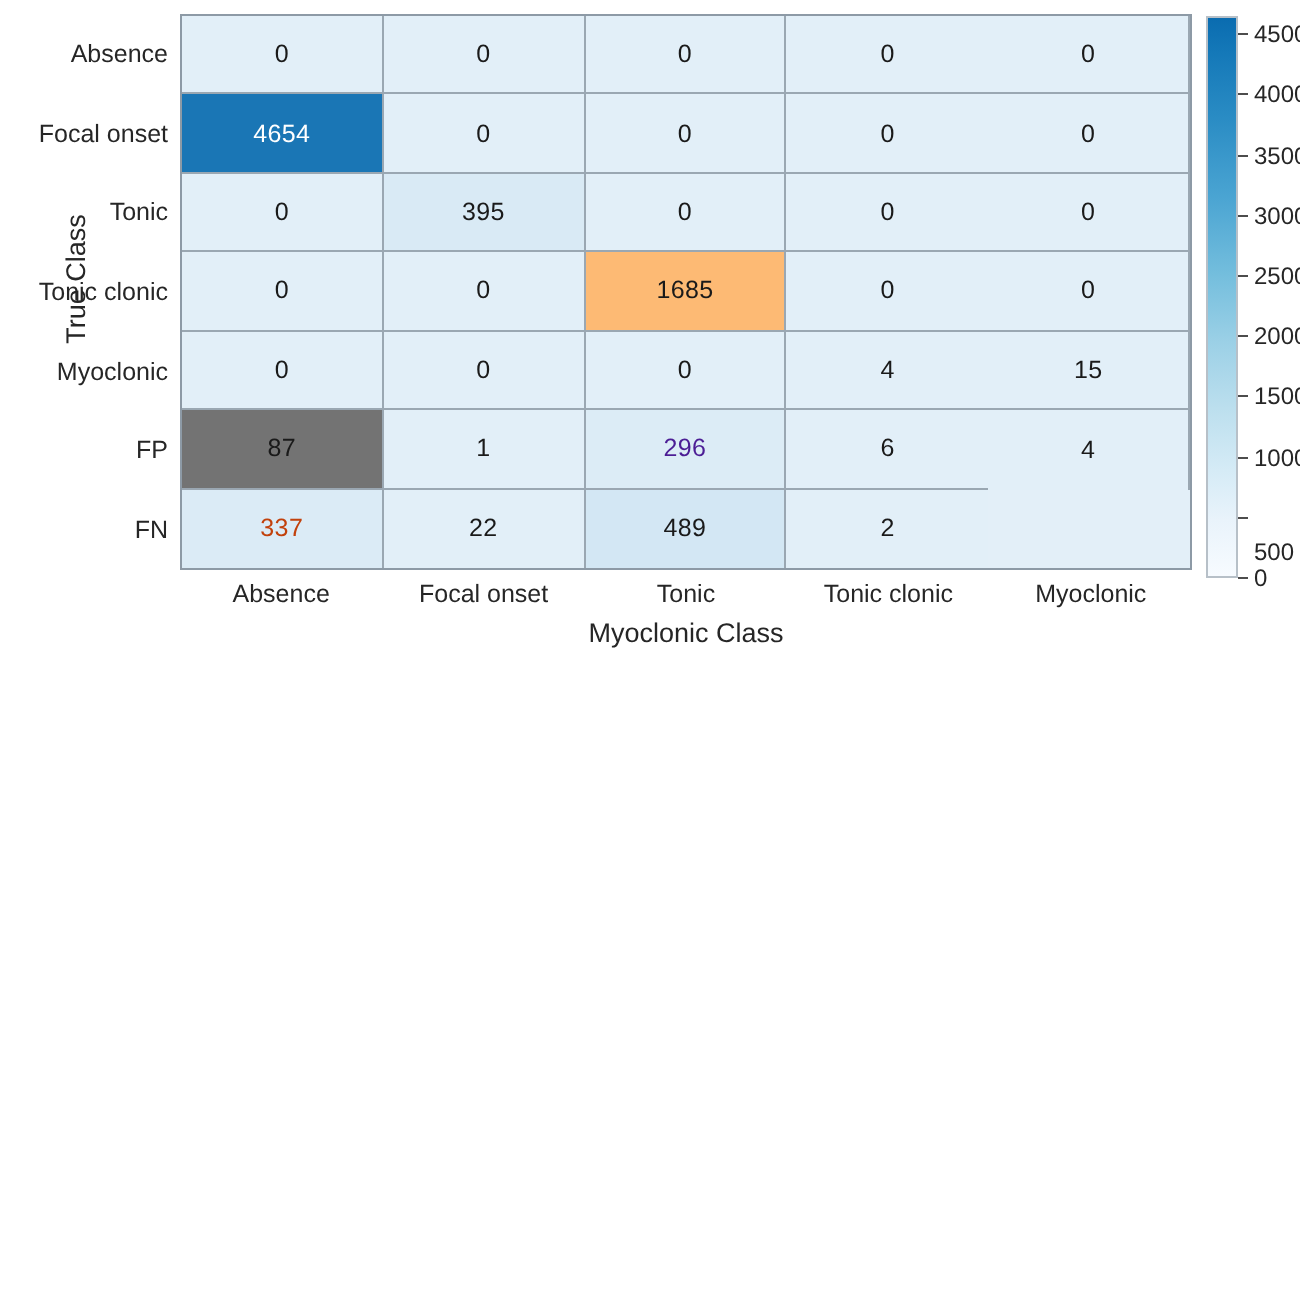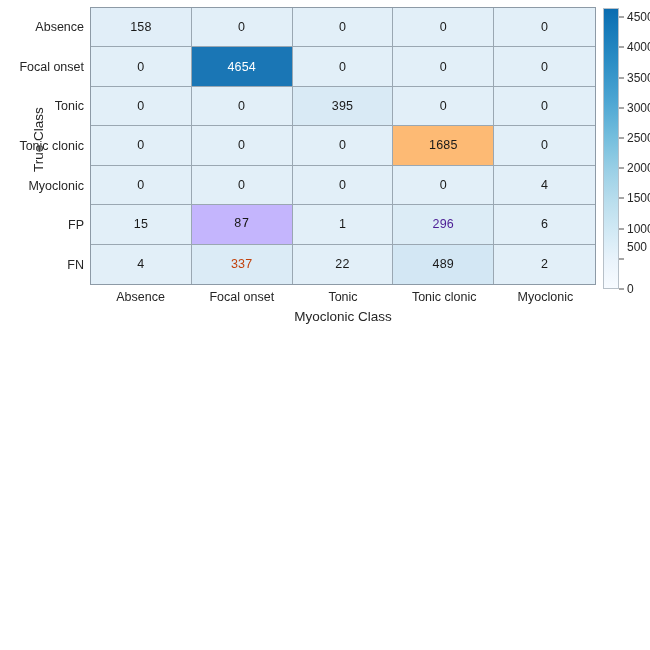--- a/index.html
+++ b/index.html
@@ -171,21 +171,20 @@
       <div class="row-tick" style="top: 19.8571px;">Absence</div>
       <div class="row-tick" style="top: 59.5714px;">Focal onset</div>
       <div class="row-tick" style="top: 99.2857px;">Tonic</div>
       <div class="row-tick" style="top: 139px;">Tonic clonic</div>
       <div class="row-tick" style="top: 178.714px;">Myoclonic</div>
       <div class="row-tick" style="top: 218.429px;">FP</div>
       <div class="row-tick" style="top: 258.143px;">FN</div>
     </div>
 
   <div class="matrix" id="matrix">
-      <div class="cell" style="background: rgb(225, 238, 248); color: rgb(26, 26, 26);">158</div>
       <div class="cell" style="background: rgb(226, 239, 248); color: rgb(26, 26, 26);">0</div>
       <div class="cell" style="background: rgb(226, 239, 248); color: rgb(26, 26, 26);">0</div>
       <div class="cell" style="background: rgb(226, 239, 248); color: rgb(26, 26, 26);">0</div>
       <div class="cell lastcol" style="background: rgb(226, 239, 248); color: rgb(26, 26, 26);">0</div>
       <div class="cell" style="background: rgb(226, 239, 248); color: rgb(26, 26, 26);">0</div>
       <div class="cell" style="background: rgb(26, 118, 181); color: rgb(255, 255, 255);">4654</div>
       <div class="cell" style="background: rgb(226, 239, 248); color: rgb(26, 26, 26);">0</div>
       <div class="cell" style="background: rgb(226, 239, 248); color: rgb(26, 26, 26);">0</div>
       <div class="cell lastcol" style="background: rgb(226, 239, 248); color: rgb(26, 26, 26);">0</div>
       <div class="cell" style="background: rgb(226, 239, 248); color: rgb(26, 26, 26);">0</div>
@@ -197,21 +196,21 @@
       <div class="cell" style="background: rgb(226, 239, 248); color: rgb(26, 26, 26);">0</div>
       <div class="cell" style="background: rgb(226, 239, 248); color: rgb(26, 26, 26);">0</div>
       <div class="cell" style="background: #fdba74; color: rgb(26, 26, 26);">1685</div>
       <div class="cell lastcol" style="background: rgb(226, 239, 248); color: rgb(26, 26, 26);">0</div>
       <div class="cell" style="background: rgb(226, 239, 248); color: rgb(26, 26, 26);">0</div>
       <div class="cell" style="background: rgb(226, 239, 248); color: rgb(26, 26, 26);">0</div>
       <div class="cell" style="background: rgb(226, 239, 248); color: rgb(26, 26, 26);">0</div>
       <div class="cell" style="background: rgb(226, 239, 248); color: rgb(26, 26, 26);">0</div>
       <div class="cell lastcol" style="background: rgb(226, 239, 248); color: rgb(26, 26, 26);">4</div>
       <div class="cell" style="background: rgb(226, 239, 248); color: rgb(26, 26, 26);">15</div>
-      <div class="cell" style="background: #c4b5fd; color: rgb(26, 26, 26); font-family: Liberation Mono, monospace;">87</div>
+      <div class="cell" style="background: #737373; color: rgb(26, 26, 26);">87</div>
       <div class="cell" style="background: rgb(226, 239, 248); color: rgb(26, 26, 26);">1</div>
       <div class="cell" style="background: rgb(220, 236, 246); color: #4c1d95;">296</div>
       <div class="cell lastcol" style="background: rgb(226, 239, 248); color: rgb(26, 26, 26);">6</div>
       <div class="cell lastrow" style="background: rgb(226, 239, 248); color: rgb(26, 26, 26);">4</div>
       <div class="cell lastrow" style="background: rgb(219, 235, 246); color: #c2410c;">337</div>
       <div class="cell lastrow" style="background: rgb(226, 239, 248); color: rgb(26, 26, 26);">22</div>
       <div class="cell lastrow" style="background: rgb(211, 231, 244); color: rgb(26, 26, 26);">489</div>
       <div class="cell lastcol lastrow" style="background: rgb(226, 239, 248); color: rgb(26, 26, 26);">2</div>
     </div>
 
@@ -238,19 +237,19 @@
         <div class="cb-label" style="top: 99.8655px;">3000</div>
         <div class="cb-tick" style="top: 130.055px;"></div>
         <div class="cb-label" style="top: 130.055px;">2500</div>
         <div class="cb-tick" style="top: 160.244px;"></div>
         <div class="cb-label" style="top: 160.244px;">2000</div>
         <div class="cb-tick" style="top: 190.433px;"></div>
         <div class="cb-label" style="top: 190.433px;">1500</div>
         <div class="cb-tick" style="top: 220.622px;"></div>
         <div class="cb-label" style="top: 220.622px;">1000</div>
         <div class="cb-tick" style="top: 250.811px;"></div>
-        <div class="cb-label" style="top: 239px;">500</div>
+        <div class="cb-label" style="top: 268px;">500</div>
         <div class="cb-tick" style="top: 281px;"></div>
         <div class="cb-label" style="top: 281px;">0</div>
       </div>
   </div>
 
 </div>
 
 </body></html>

